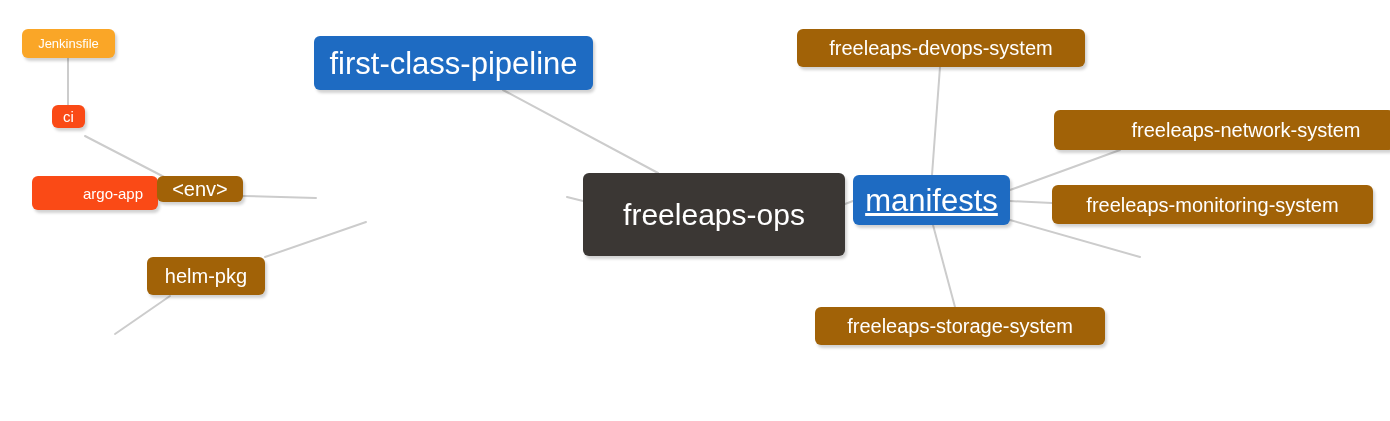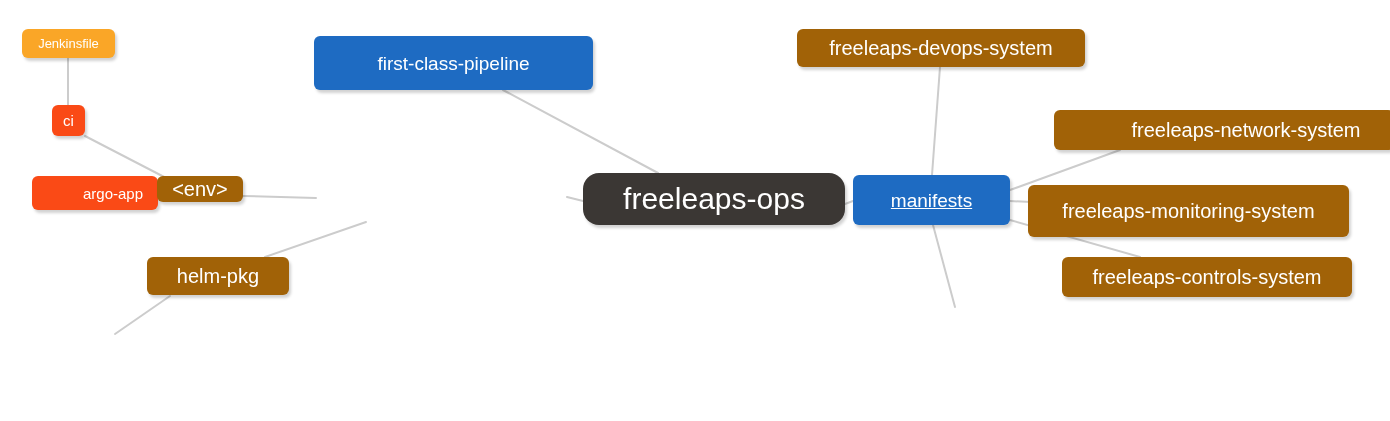--- a/index.html
+++ b/index.html
@@ -37,21 +37,21 @@
   }
   .c-orange { background: #FAA627; }
   .c-red    { background: #FA4A16; }
   .c-green  { background: #a16207; }
   .c-blue   { background: #1E6BC2; }
   .c-dark   { background: #3B3734; }
   .f13 { font-size: 13px; }
   .f15 { font-size: 15px; }
   .f16 { font-size: 16px; }
   .f20 { font-size: 20px; }
-  .f24 { font-size: 19px; }
+  .f24 { font-size: 31px; }
   .f30 { font-size: 30px; }
 </style>
 </head>
 <body>
 
 <div class="canvas">
 
   <svg class="edges" width="1390" height="421">
     <g stroke="#cccccc" stroke-width="2" stroke-linecap="round">
       <line x1="68" y1="57" x2="68" y2="106"></line>
@@ -66,38 +66,38 @@
       <line x1="940" y1="67" x2="932" y2="175"></line>
       <line x1="1010" y1="190" x2="1120" y2="150"></line>
       <line x1="1010" y1="201" x2="1052" y2="203"></line>
       <line x1="1010" y1="220" x2="1140" y2="257"></line>
       <line x1="933" y1="225" x2="955" y2="307"></line>
     </g>
   </svg>
 
   <div class="node c-orange f13" style="left:22px;  top:29px;  width:93px;  height:29px;">Jenkinsfile</div>
 
-  <div class="node c-red f15" style="left:52px;  top:105px; width:33px;  height:31px;">ci</div>
+  <div class="node c-red f15" style="left:52px;  top:105px; width:33px;  height:23px;">ci</div>
 
   <div class="node c-red f15" style="left:32px;  top:176px; width:90px;  height:34px;padding-left:36px;">argo-app</div>
 
   <div class="node c-green f20" style="left:157px; top:176px; width:86px;  height:26px;">&lt;env&gt;</div>
 
-  <div class="node c-green f20" style="left:147px; top:257px; width:142px; height:38px;">helm-pkg</div>
+  <div class="node c-green f20" style="left:147px; top:257px; width:118px; height:38px;">helm-pkg</div>
 
 
   <div class="node c-blue f24" style="left:314px; top:36px;  width:279px; height:54px;">first-class-pipeline</div>
 
 
-  <div class="node c-dark f30" style="left:583px; top:173px; width:262px; height:52px; border-radius:16px;">freeleaps-ops</div>
+  <div class="node c-dark f30" style="left:583px; top:173px; width:262px; height:83px; border-radius:6px;">freeleaps-ops</div>
 
   <div class="node c-blue f24" style="left:853px; top:175px; width:157px; height:50px;text-decoration:underline;">manifests</div>
 
   <div class="node c-green f20" style="left:797px; top:29px;  width:288px; height:38px;">freeleaps-devops-system</div>
 
   <div class="node c-green f20" style="left:1054px; top:110px; width:296px; height:40px;padding-left:44px;">freeleaps-network-system</div>
 
-  <div class="node c-green f20" style="left:1028px; top:185px; width:321px; height:52px;">freeleaps-monitoring-system</div>
+  <div class="node c-green f20" style="left:1052px; top:185px; width:321px; height:39px;">freeleaps-monitoring-system</div>
 
-  <div class="node c-green f20" style="left:1062px; top:257px; width:290px; height:40px;">freeleaps-controls-system</div>
 
+  <div class="node c-green f20" style="left:815px; top:307px; width:290px; height:38px;">freeleaps-storage-system</div>
 
 </div>
 
 </body></html>

